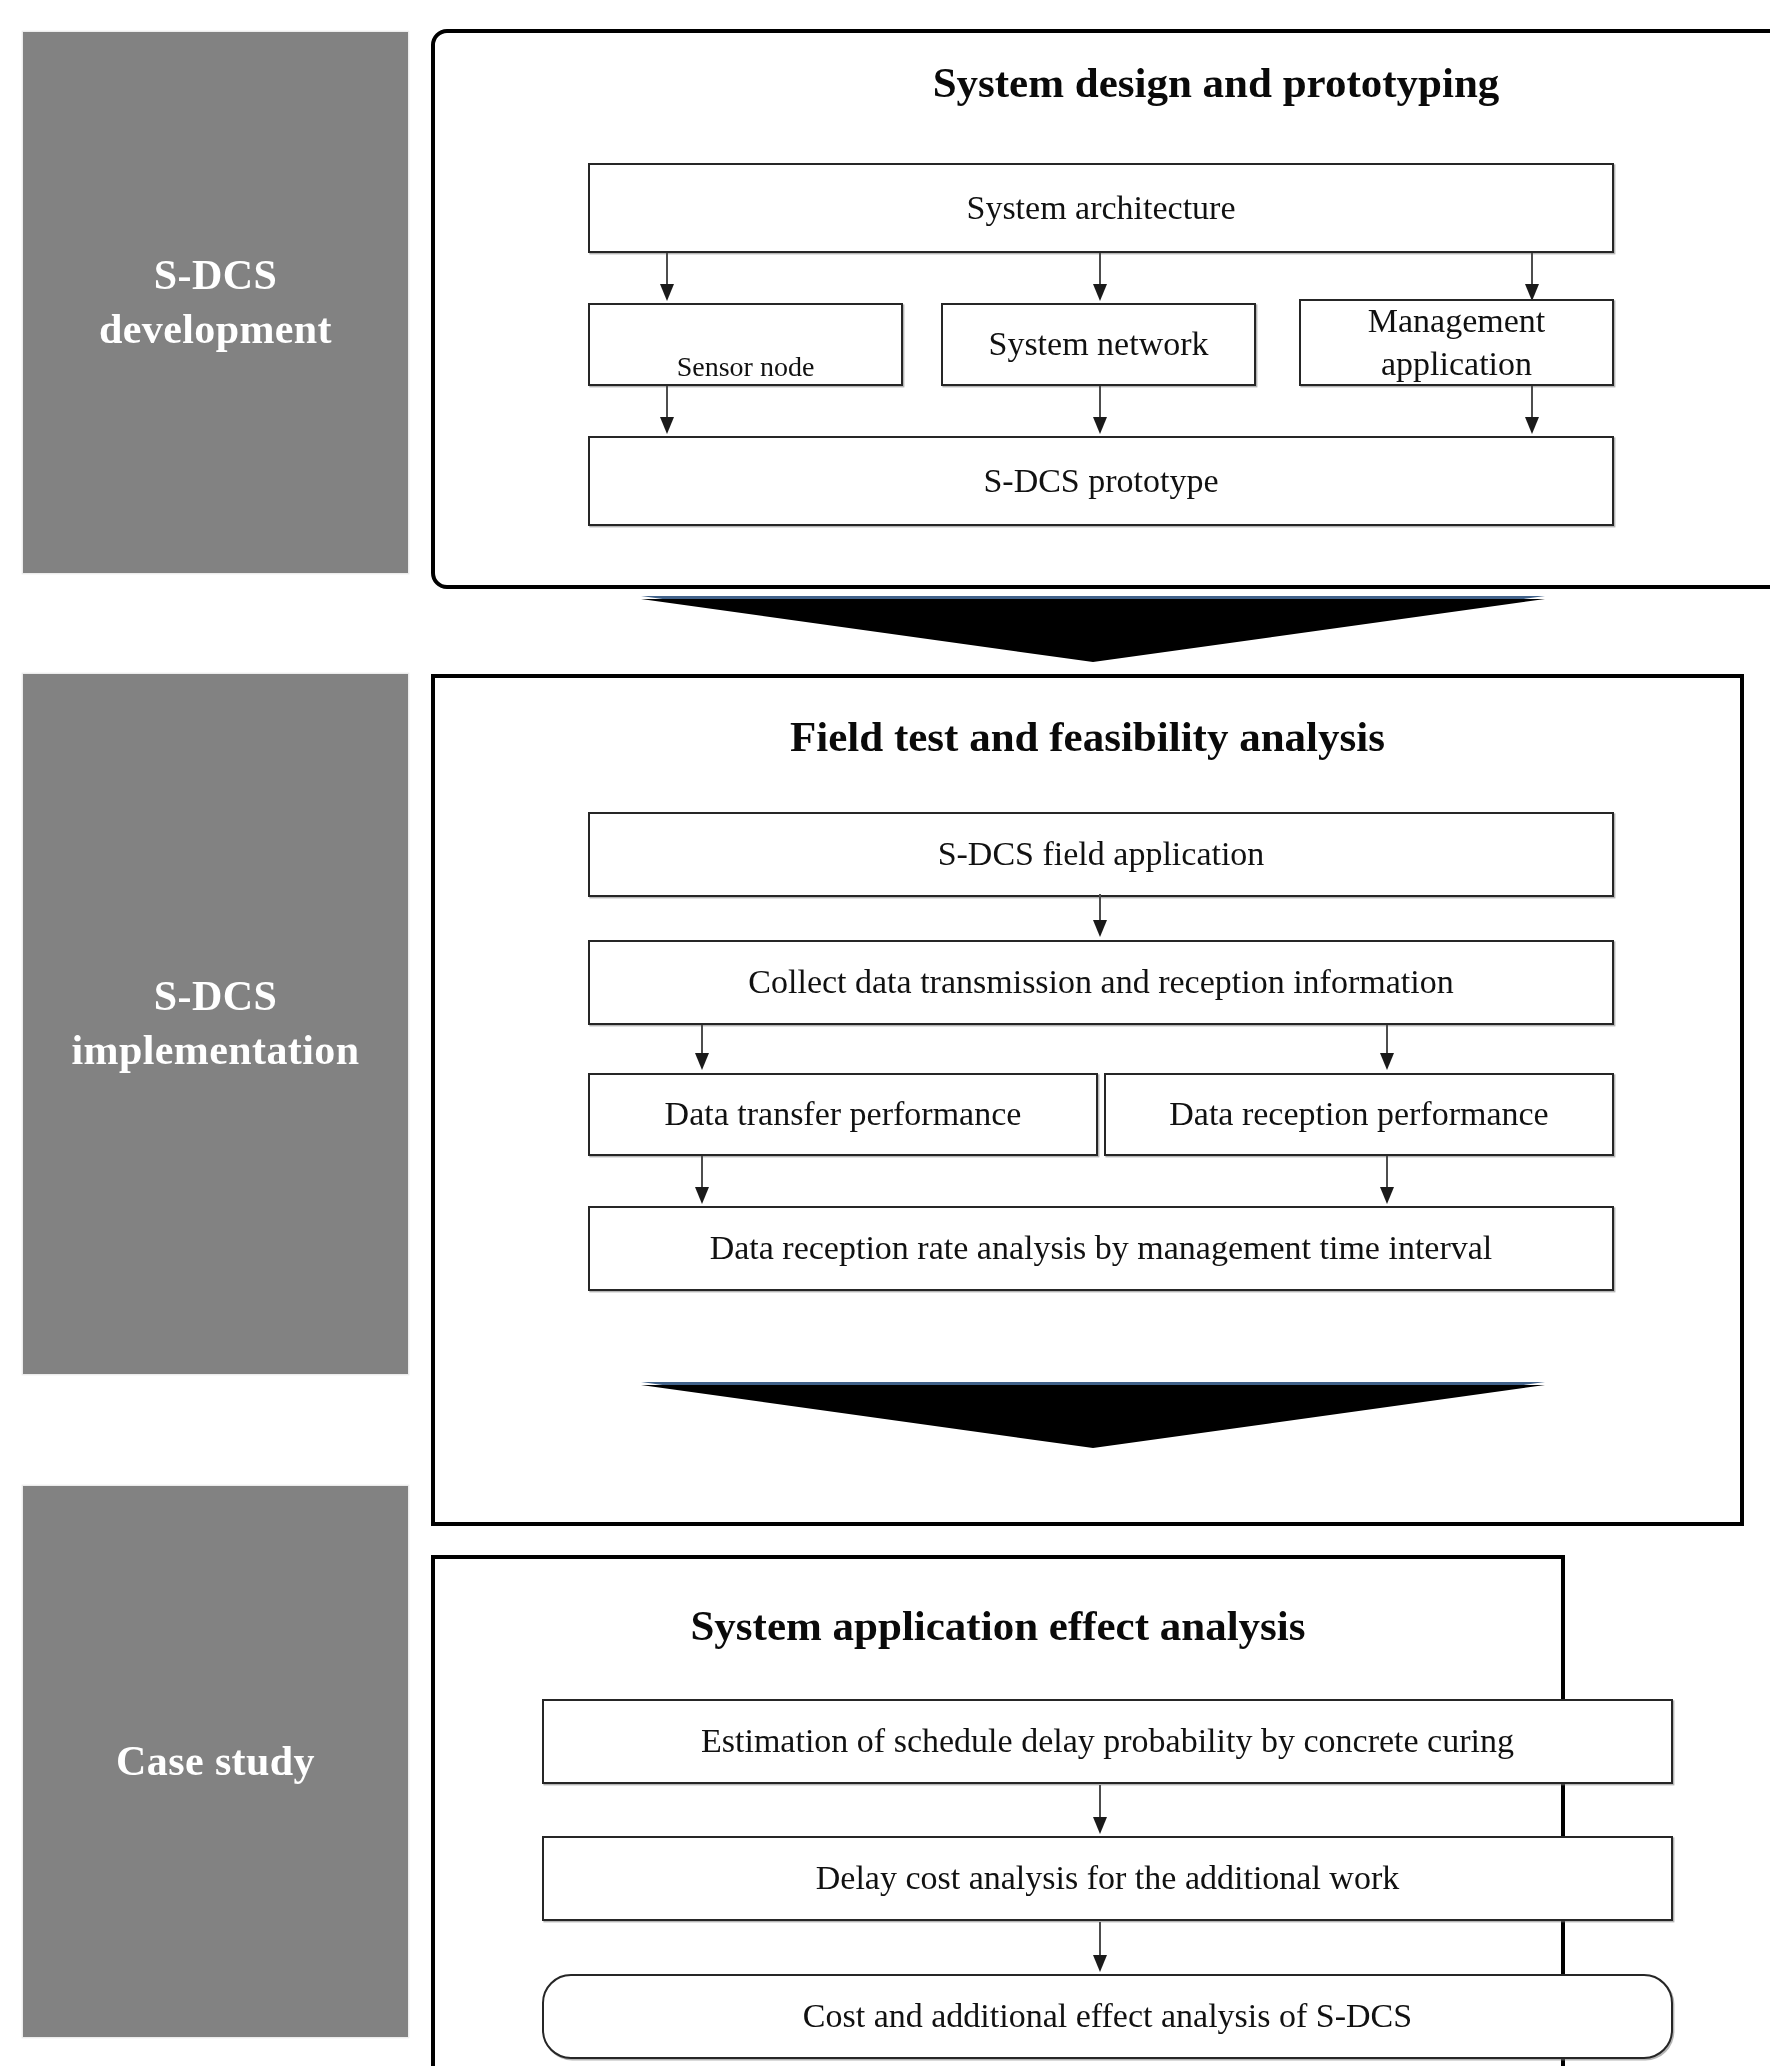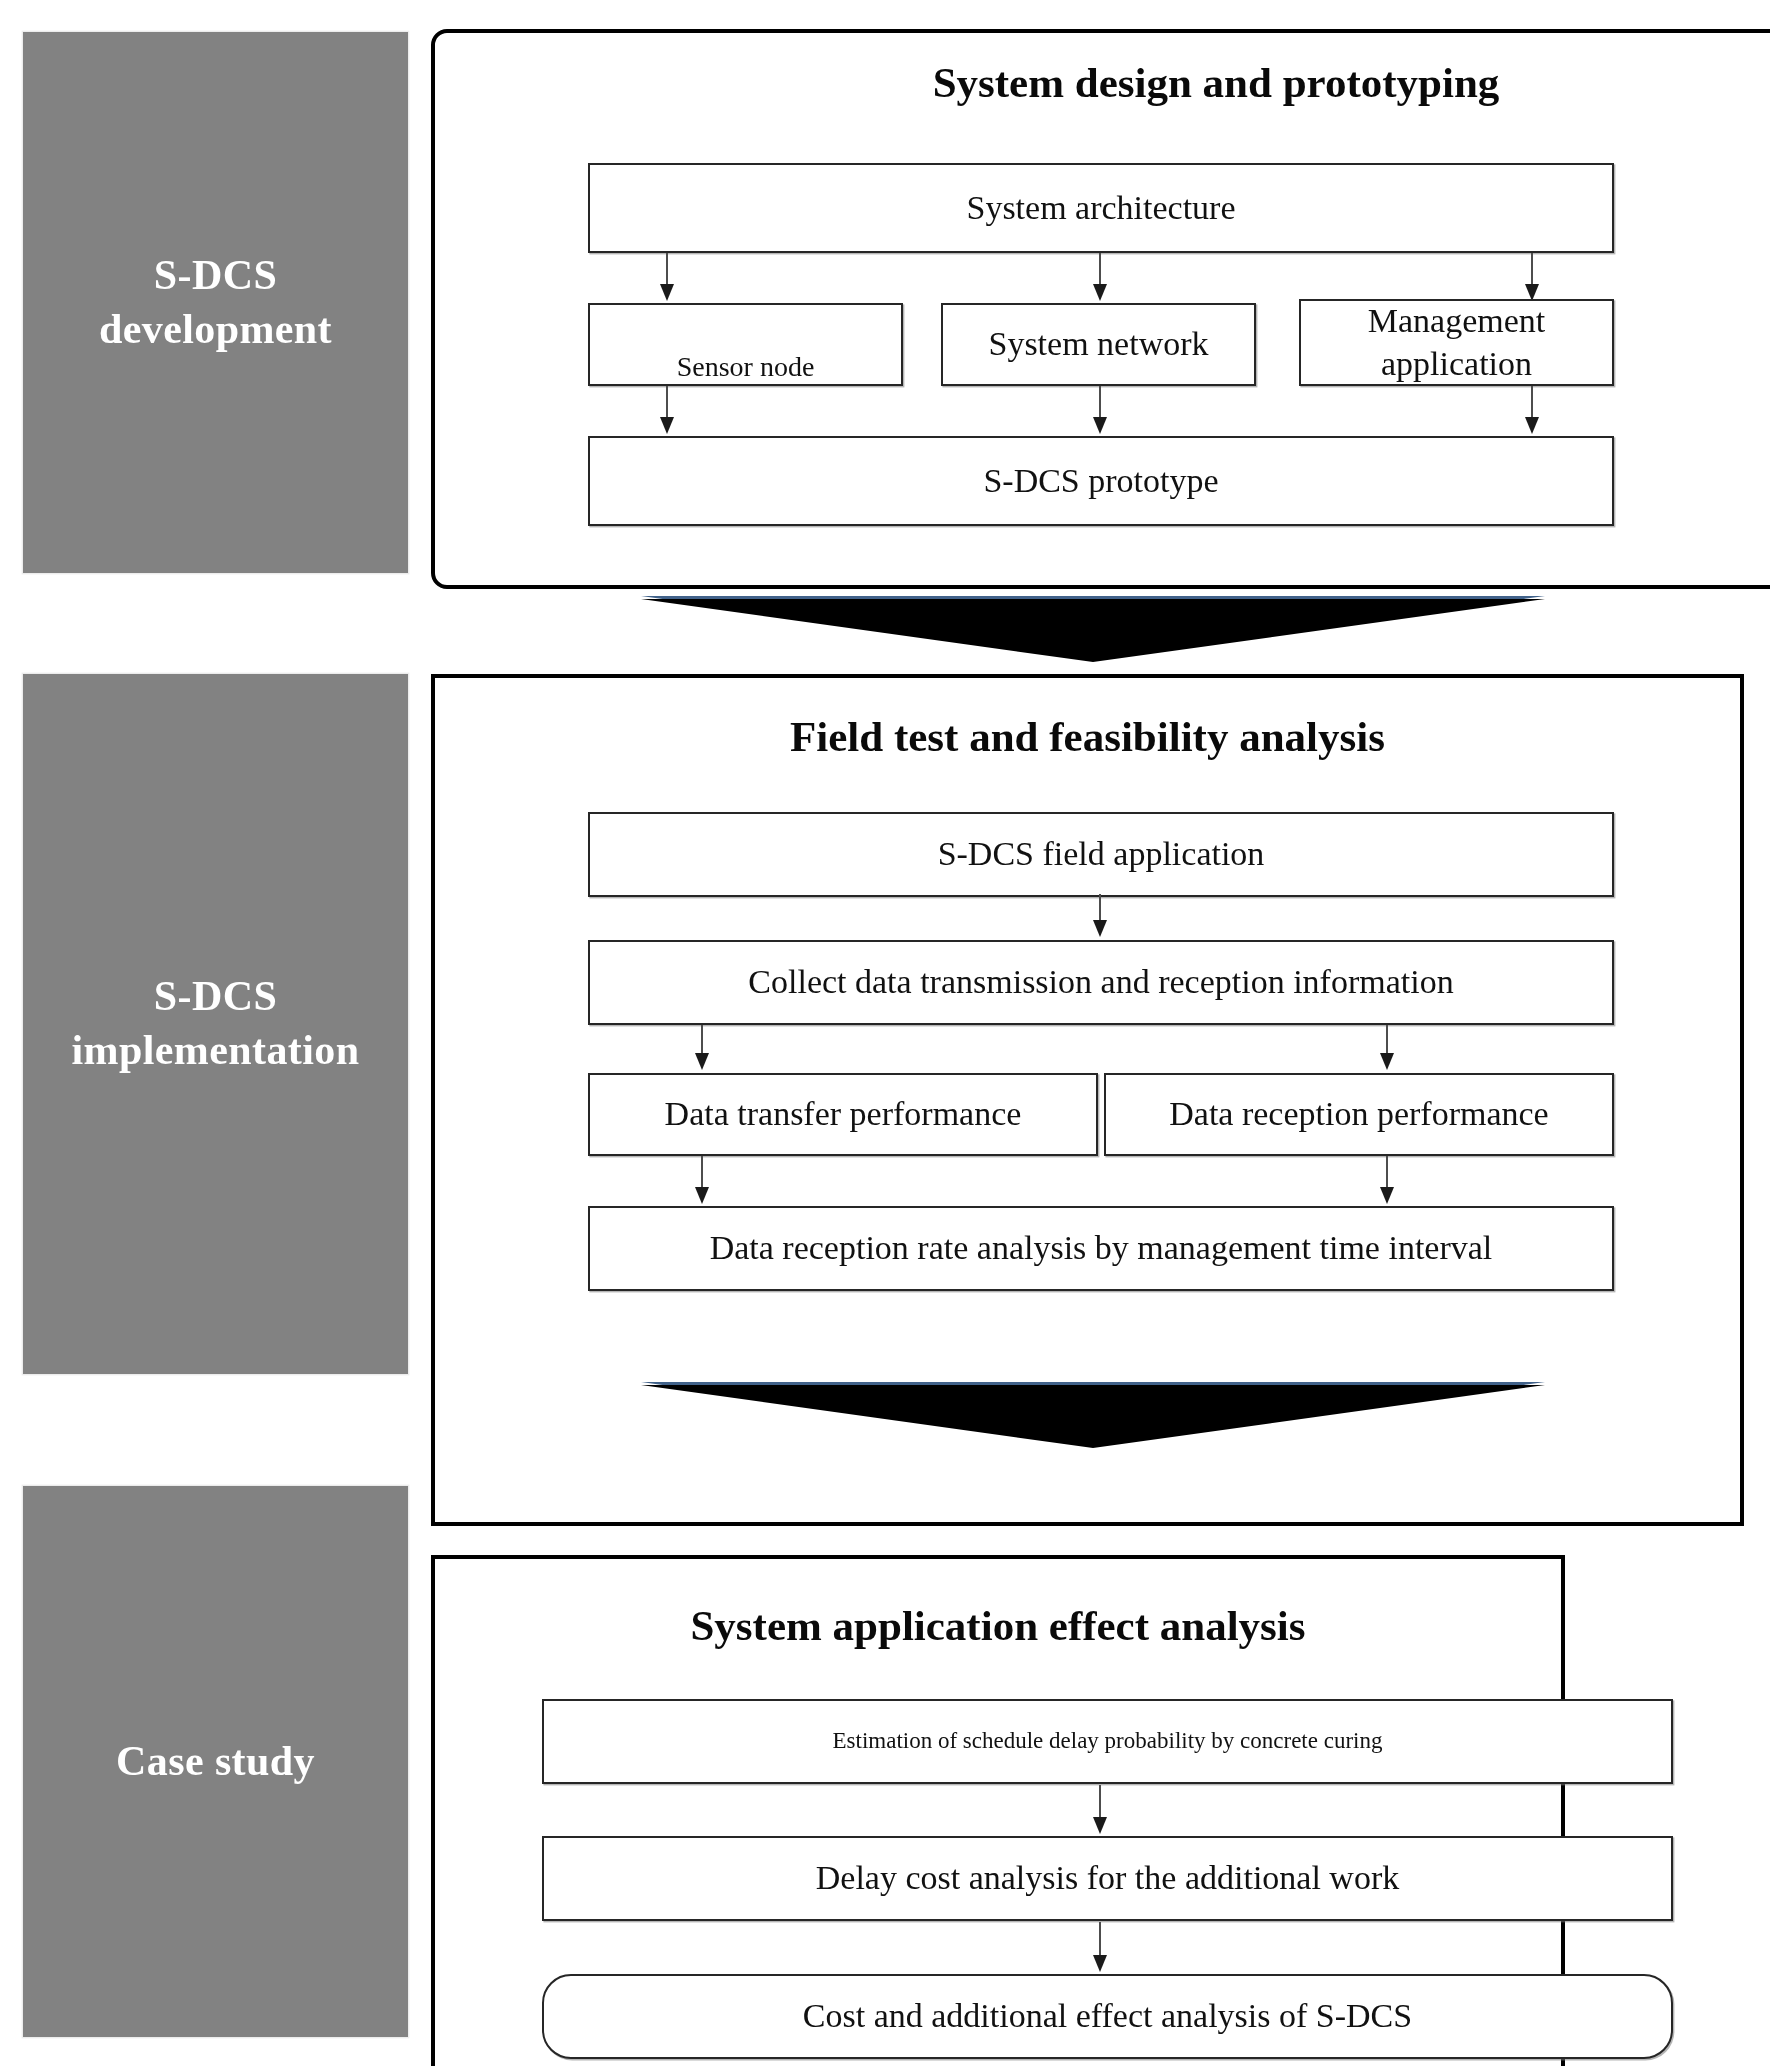--- a/index.html
+++ b/index.html
@@ -201,21 +201,21 @@
   <div class="stage-label" style="left:23px; top:1486px; width:385px; height:551px; font-size:42px;">
     <div>
       <div>Case study</div>
     </div>
   </div>
 
   <div class="panel" style="left:431px; top:1555px; width:1134px; height:551px;">
 
     <div class="panel-title" style="top:42px; font-size:43px;">System application effect analysis</div>
 
-    <div class="node" style="left:107px; top:140px; width:1131px; height:85px; font-size:23px;">
+    <div class="node" style="left:107px; top:140px; width:1131px; height:85px; font-size:34px;">
       <span>Estimation  of schedule  delay probability  by concrete  curing</span>
     </div>
 
     <div class="conn" style="left:664px; top:226px; height:36px;"></div>
     <div class="conn-head" style="left:658px; top:258px;"></div>
 
     <div class="node" style="left:107px; top:277px; width:1131px; height:85px; font-size:34px;">
       <span>Delay cost analysis  for the additional  work</span>
     </div>
 

